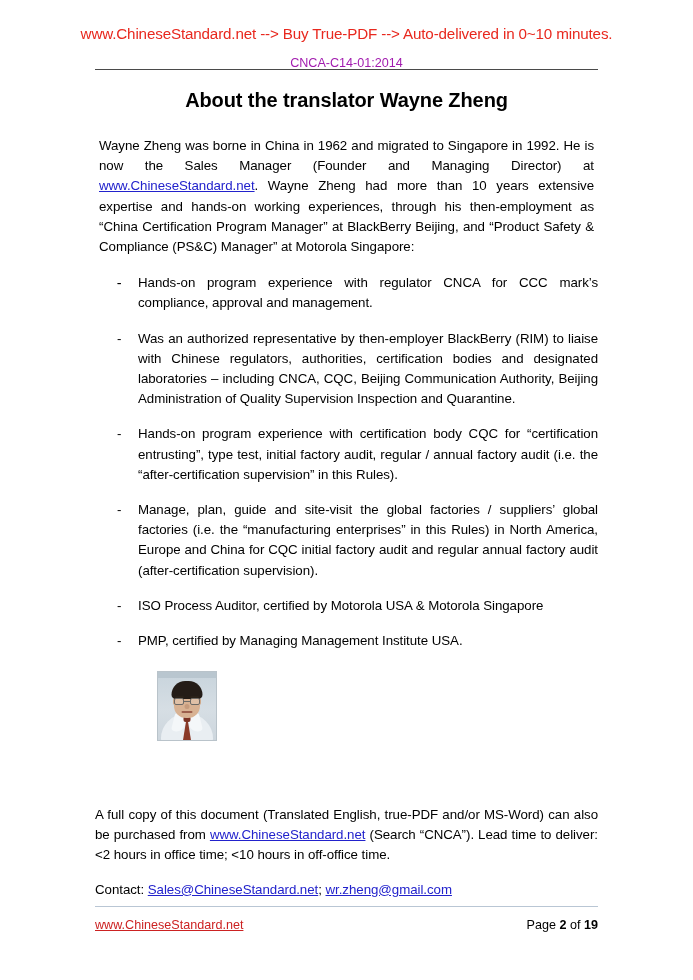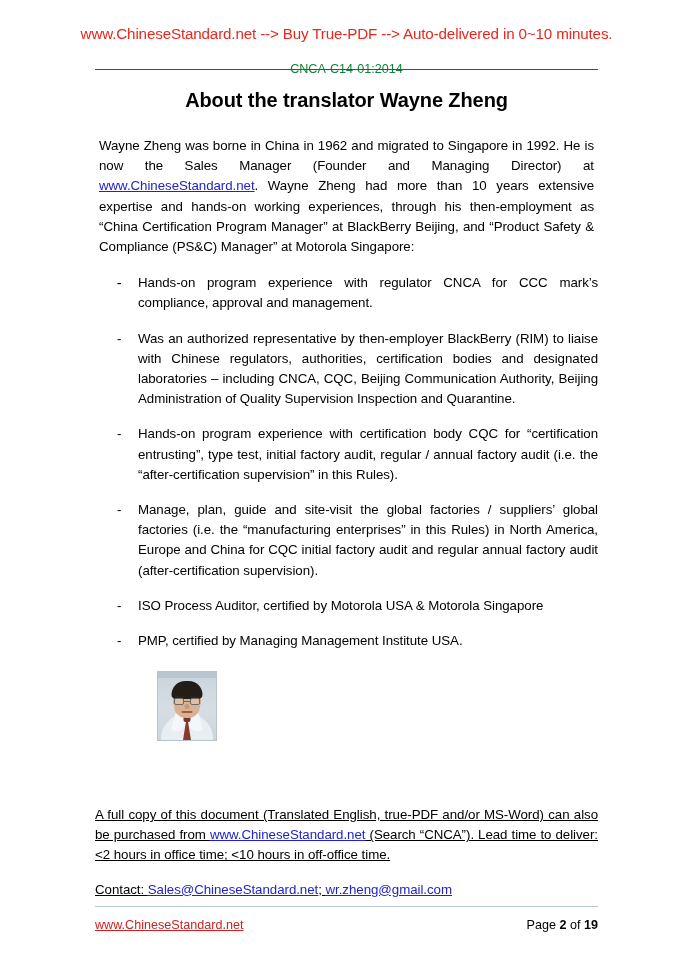--- a/index.html
+++ b/index.html
@@ -33,24 +33,24 @@
     text-align: center;
   }
   .promo-line {
     color: #e8281e;
     font-size: 15.2px;
     line-height: 20px;
     white-space: nowrap;
     letter-spacing: -0.15px;
   }
   .doc-code {
-    color: #15803d;
+    color: #a21caf;
     font-size: 12.6px;
     line-height: 18px;
-    margin-top: 16px;
+    margin-top: 10px;
   }
   .header-rule {
     position: absolute;
     left: 95px;
     top: 69px;
     width: 503px;
     height: 0;
     border-top: 1.4px solid #4a4a4a;
   }
 
@@ -292,21 +292,20 @@
     top: 805px;
     width: 503px;
   }
   .purchase-block p {
     font-size: 13.3px;
     line-height: 20.2px;
     text-align: justify;
     text-justify: inter-word;
     margin: 0;
     letter-spacing: -0.05px;
-    text-decoration: underline;
   }
   .contact-line {
     margin-top: 14px !important;
     text-align: left !important;
   }
 
   
   .footer-rule {
     position: absolute;
     left: 95px;

